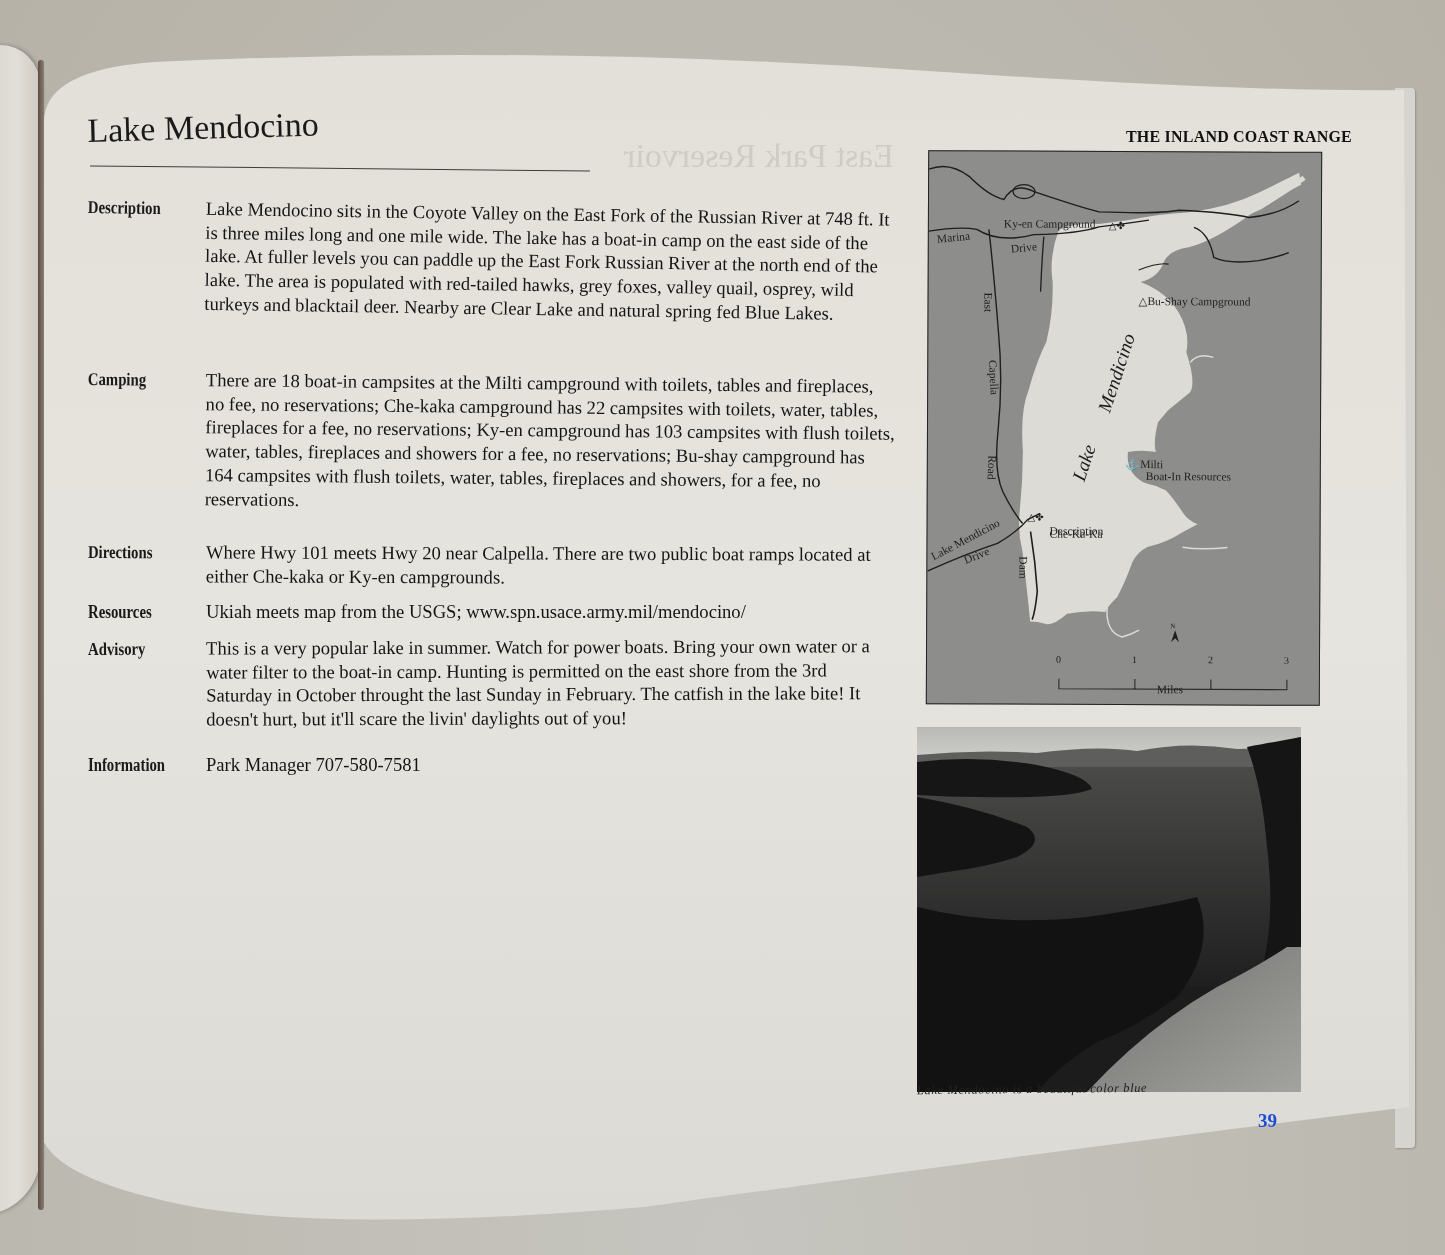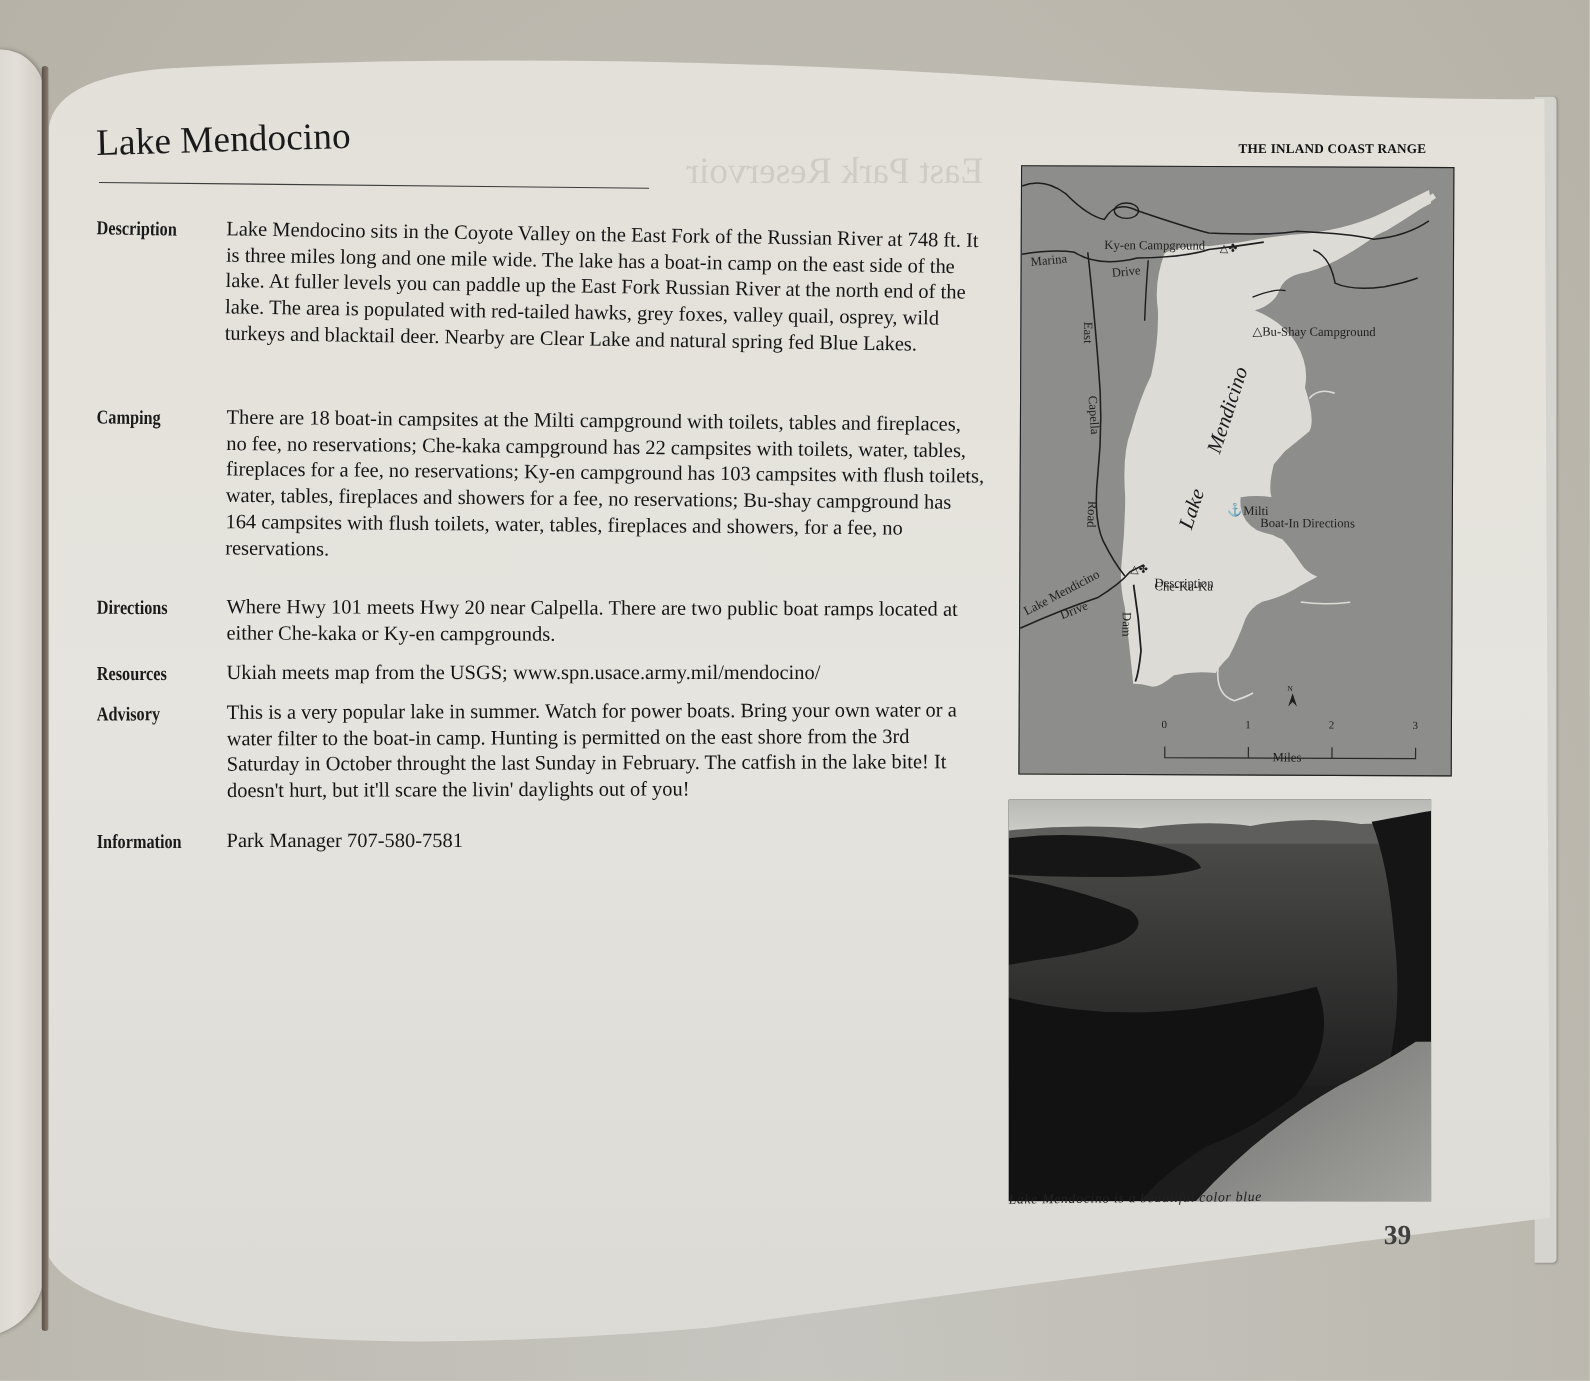--- a/index.html
+++ b/index.html
@@ -40,21 +40,21 @@
     }
     .title {
       position: absolute; left: 88px; top: 112px; font-size: 34px; color: #1a1a1a;
       transform: rotate(-1.6deg); transform-origin: left bottom;
     }
     .title-rule {
       position: absolute; left: 90px; top: 168px; width: 500px; height: 1px;
       background: #3d3d3d; transform: rotate(0.6deg);
     }
     .running-head {
-      position: absolute; left: 1126px; top: 128px; font-size: 12px;
+      position: absolute; left: 1126px; top: 128px; font-size: 16px;
       font-weight: bold; letter-spacing: 0.2px; color: #111;
     }
     .entry { position: absolute; left: 88px; width: 810px; }
     .entry .label {
       position: absolute; left: 0; top: 2px; width: 110px;
       font-size: 18px; font-weight: bold; color: #1a1a1a;
       transform: scaleX(0.82); transform-origin: left;
     }
     .entry .body {
       position: absolute; left: 118px; width: 690px;
@@ -82,22 +82,22 @@
     .photo {
       position: absolute; left: 917px; top: 727px; width: 384px; height: 365px;
       background: #1c1c1c; overflow: hidden;
     }
     .caption {
       position: absolute; left: 917px; top: 1082px; font-size: 12.5px;
       font-style: italic; color: #222; transform: rotate(-0.6deg);
       letter-spacing: 0.6px;
     }
     .page-num {
-      position: absolute; left: 1258px; top: 1110px; font-size: 25px;
-      font-weight: bold; color: #404040;
+      position: absolute; left: 1258px; top: 1110px; font-size: 19px;
+      font-weight: bold; color: #1d4ed8;
     }
   </style>
 </head>
 <body>
 
 <div class="table-bg"></div>
 <div class="left-page"></div>
 <div class="right-stack"></div>
 
 <div class="page">
@@ -163,22 +163,22 @@
   </svg>
 
   <span class="map-label" style="left:75px; top:66px;">Ky-en Campground</span>
   <span class="map-label" style="left:180px; top:68px; font-size:10px;">△✤</span>
   <span class="map-label" style="left:8px; top:80px; transform:rotate(-6deg);">Marina</span>
   <span class="map-label" style="left:82px; top:90px; transform:rotate(-6deg);">Drive</span>
   <span class="map-label" style="left:210px; top:126px;margin-top:16px;">△<span>Bu-Shay Campground</span></span>
   <span class="map-label" style="left:50px; top:145px; transform:rotate(90deg);">East</span>
   <span class="map-label" style="left:48px; top:220px; transform:rotate(86deg);">Capella</span>
   <span class="map-label" style="left:52px; top:310px; transform:rotate(92deg);">Road</span>
-  <span class="map-label" style="left:188px; top:305px;"><span>⚓</span><span>Milti</span></span>
-  <span class="map-label" style="left:218px; top:318px;">Boat-In Directions</span>
+  <span class="map-label" style="left:198px; top:305px;"><span>⚓</span><span>Milti</span></span>
+  <span class="map-label" style="left:218px; top:318px;">Boat-In Resources</span>
   <span class="map-label" style="left:100px; top:360px; font-size:10px;">△✤</span>
   <span class="map-label" style="left:122px; top:376px;">Che-Ka-Ka</span>
   <span class="map-label" style="left:122px; top:373px;">Description</span>
   <span class="map-label" style="left:0px; top:382px; transform:rotate(-28deg);">Lake Mendicino</span>
   <span class="map-label" style="left:36px; top:398px; transform:rotate(-22deg);">Drive</span>
   <span class="map-label" style="left:85px; top:410px; transform:rotate(90deg);">Dam</span>
 
   <span class="lake-name" style="left:138px; top:300px; transform:rotate(-72deg);">Lake</span>
   <span class="lake-name" style="left:148px; top:210px; transform:rotate(-72deg);">Mendicino</span>
 

